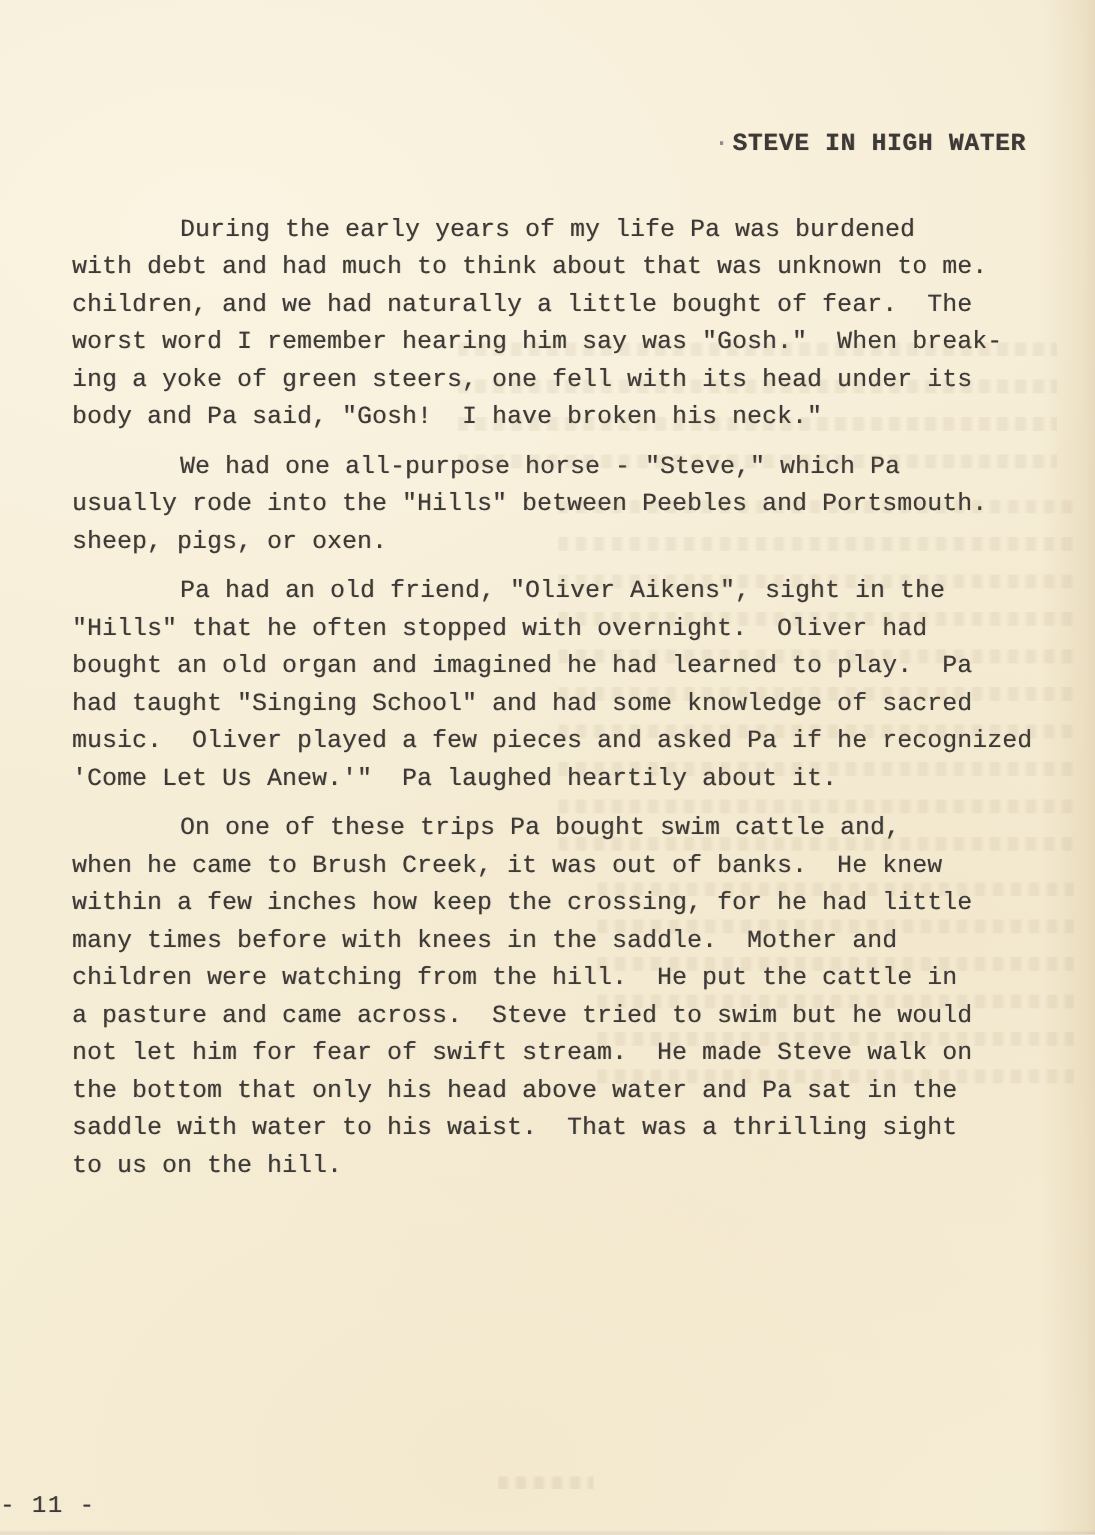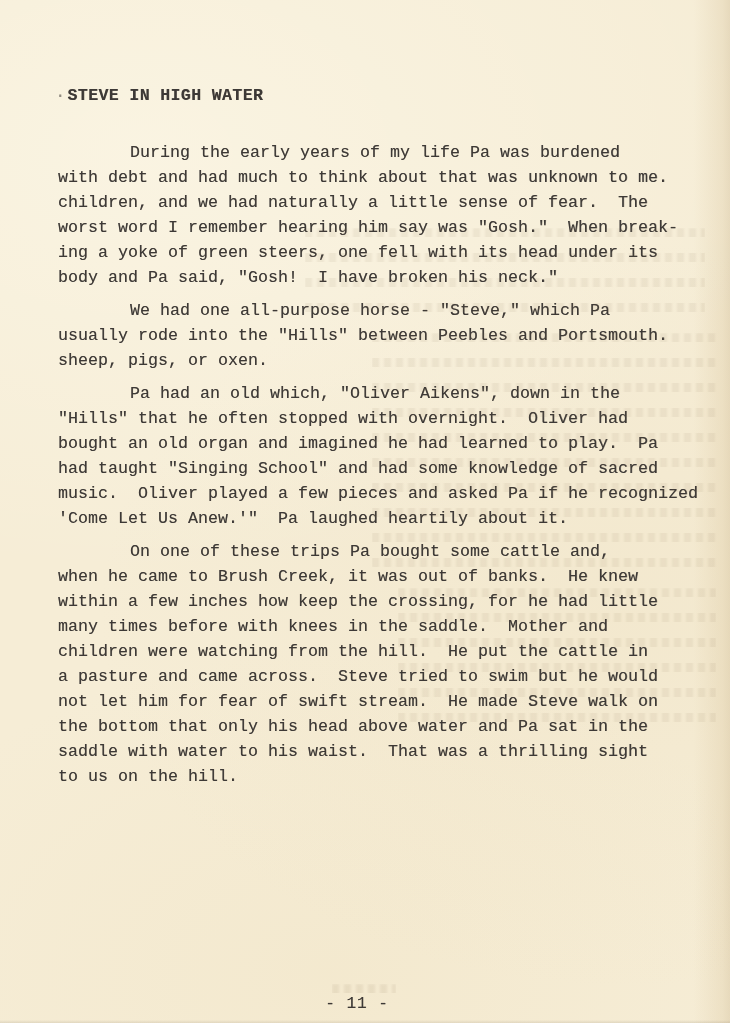--- a/index.html
+++ b/index.html
@@ -18,23 +18,23 @@
       radial-gradient(ellipse 700px 500px at 85% 60%, rgba(228,210,170,0.18), rgba(228,210,170,0) 75%),
       radial-gradient(ellipse 600px 400px at 45% 95%, rgba(236,221,185,0.25), rgba(236,221,185,0) 80%),
       linear-gradient(to right, rgba(0,0,0,0) 95%, rgba(188,158,104,0.16) 99%, rgba(175,146,95,0.22) 100%),
       linear-gradient(to bottom, rgba(0,0,0,0) 99.7%, rgba(120,110,92,0.18) 100%);
     font-family: "Liberation Mono", "DejaVu Sans Mono", monospace;
     color: #3d3936;
   }
   .title-row {
     position: absolute;
     top: 58px;
-    left: 14px;
+    left: 0;
     width: 684px;
-    text-align: left;
+    text-align: right;
     font-size: 16.5px;
     line-height: 25px;
     letter-spacing: 0.4px;
     font-weight: 600;
     white-space: pre;
     text-shadow: 0.3px 0.3px 0.5px rgba(58,52,46,0.55);
   }
   .title-mark {
     opacity: 0.55;
     font-weight: 400;
@@ -46,29 +46,28 @@
     left: 48px;
     width: 648px;
   }
   .para { margin: 0 0 8px 0; }
   .line {
     white-space: pre;
     font-size: 16.5px;
     line-height: 25px;
     letter-spacing: 0.1px;
     text-shadow: 0.3px 0.3px 0.5px rgba(58,52,46,0.5);
-    margin-left: 10px;
   }
   .line.first { padding-left: 72px; }
   .footer {
     position: absolute;
     top: 995px;
     left: 0;
     width: 714px;
-    text-align: center;
+    text-align: left;
     font-size: 16px;
     line-height: 18px;
     letter-spacing: 1px;
     white-space: pre;
     text-shadow: 0.3px 0.3px 0.5px rgba(58,52,46,0.5);
   }
   
   .smudge {
     position: absolute;
     pointer-events: none;
@@ -92,40 +91,40 @@
 <div class="page">
 
   <div class="title-row">
     <span class="title-mark">·</span><span>STEVE IN HIGH WATER</span>
   </div>
 
   <div class="body" id="paragraphs">
       <div class="para">
         <div class="line first">During the early years of my life Pa was burdened</div>
         <div class="line">with debt and had much to think about that was unknown to me.</div>
-        <div class="line">children, and we had naturally a little sense of fear.  The</div>
+        <div class="line">children, and we had naturally a little bought of fear.  The</div>
         <div class="line">worst word I remember hearing him say was "Gosh."  When break-</div>
         <div class="line">ing a yoke of green steers, one fell with its head under its</div>
         <div class="line">body and Pa said, "Gosh!  I have broken his neck."</div>
       </div>
       <div class="para">
         <div class="line first">We had one all-purpose horse - "Steve," which Pa</div>
         <div class="line">usually rode into the "Hills" between Peebles and Portsmouth.</div>
         <div class="line">sheep, pigs, or oxen.</div>
       </div>
       <div class="para">
-        <div class="line first">Pa had an old which, "Oliver Aikens", down in the</div>
+        <div class="line first">Pa had an old friend, "Oliver Aikens", sight in the</div>
         <div class="line">"Hills" that he often stopped with overnight.  Oliver had</div>
         <div class="line">bought an old organ and imagined he had learned to play.  Pa</div>
         <div class="line">had taught "Singing School" and had some knowledge of sacred</div>
         <div class="line">music.  Oliver played a few pieces and asked Pa if he recognized</div>
         <div class="line">'Come Let Us Anew.'"  Pa laughed heartily about it.</div>
       </div>
       <div class="para">
-        <div class="line first">On one of these trips Pa bought some cattle and,</div>
+        <div class="line first">On one of these trips Pa bought swim cattle and,</div>
         <div class="line">when he came to Brush Creek, it was out of banks.  He knew</div>
         <div class="line">within a few inches how keep the crossing, for he had little</div>
         <div class="line">many times before with knees in the saddle.  Mother and</div>
         <div class="line">children were watching from the hill.  He put the cattle in</div>
         <div class="line">a pasture and came across.  Steve tried to swim but he would</div>
         <div class="line">not let him for fear of swift stream.  He made Steve walk on</div>
         <div class="line">the bottom that only his head above water and Pa sat in the</div>
         <div class="line">saddle with water to his waist.  That was a thrilling sight</div>
         <div class="line">to us on the hill.</div>
       </div>

